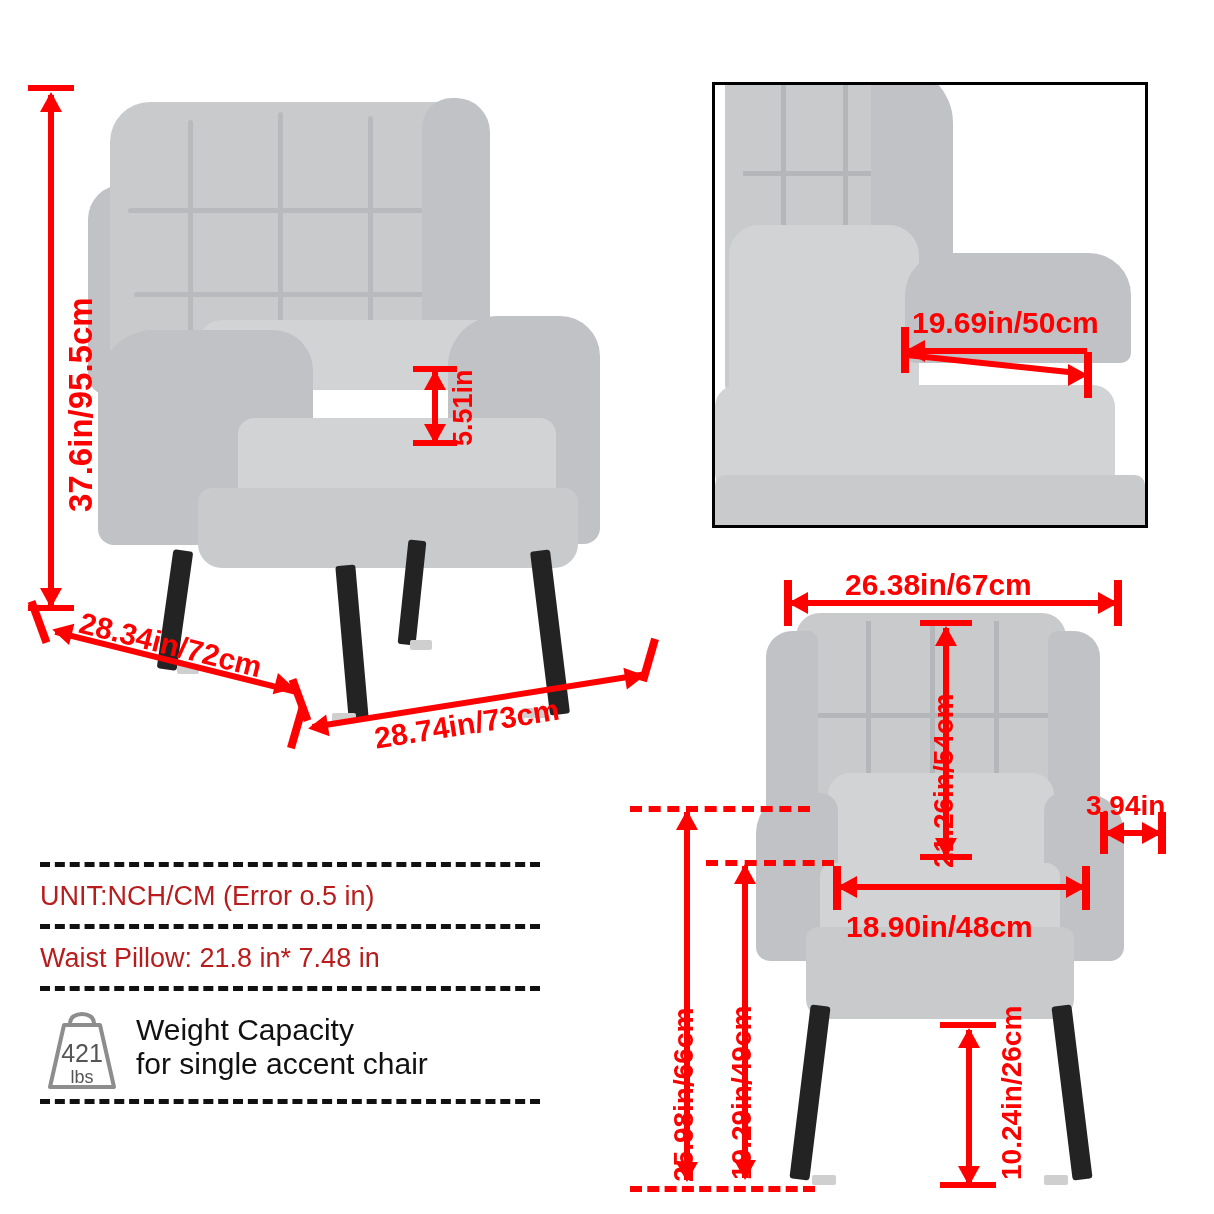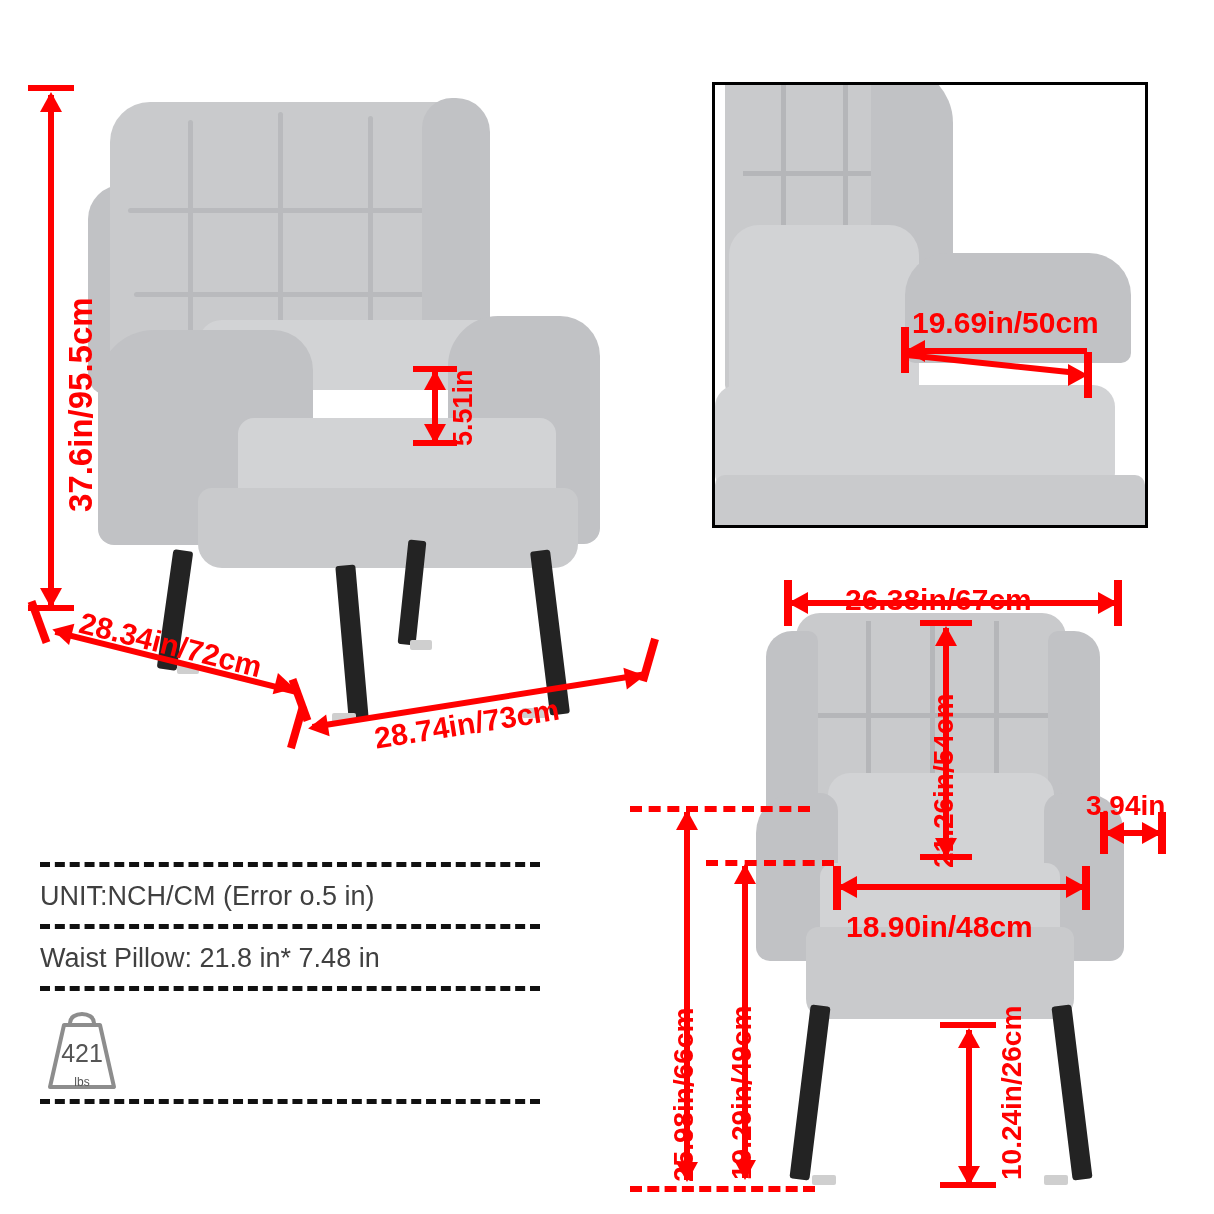--- a/index.html
+++ b/index.html
@@ -34,29 +34,29 @@
   .dim{position:absolute;color:#ff0000;font-weight:bold;white-space:nowrap;font-family:"Liberation Sans", sans-serif;}
   .rot90{transform-origin:0 0;transform:rotate(-90deg);}
   .dash{position:absolute;border-top:6px dashed #ff0000;}
 
   
   .panel-border{position:absolute;border:3px solid #000;}
 
   
   .info{position:absolute;left:40px;top:862px;width:500px;}
   .dashrow{border-top:5px dashed #111;width:100%;height:0;}
-  .inforow{padding:14px 0 12px 0;font-size:27px;color:#404040;}
+  .inforow{padding:14px 0 12px 0;font-size:27px;color:#b91c1c;}
   .weightblock{display:flex;align-items:center;padding:10px 0 6px 0;}
   .wicon{width:84px;height:92px;position:relative;flex:none;margin-right:12px;}
   .wtext{line-height:1.12;}
   .wtext .l1{font-size:30px;color:#111;}
   .wtext .l2{font-size:30px;color:#111;}
   .wtext .l3{font-size:46px;font-weight:bold;color:#111;margin-top:2px;}
   .wnum{position:absolute;width:84px;text-align:center;top:38px;font-size:25px;color:#555;}
-  .wlbs{position:absolute;width:84px;text-align:center;top:66px;font-size:12px;color:#555;margin-top:8px;}
+  .wlbs{position:absolute;width:84px;text-align:center;top:66px;font-size:18px;color:#555;}
 </style>
 </head>
 <body>
 
 <div class="stage">
 
   <div class="chair" style="left:70px;top:80px;width:610px;height:580px;">
 
     <div class="fab2" style="left:18px;top:105px;width:78px;height:210px;border-radius:34px 14px 14px 20px;"></div>
 
@@ -181,21 +181,21 @@
     <div class="leg" style="left:314px;top:400px;width:20px;height:175px;transform:rotate(-7deg);"></div>
     <div class="legtip" style="left:296px;top:570px;width:24px;height:10px;"></div>
   </div>
 
   <div>
     <div class="red cap-h" style="left:784px;top:580px;width:8px;height:46px;"></div>
     <div class="red hline" style="left:790px;top:600px;width:330px;"></div>
     <div class="arrow ar-left" style="left:788px;top:592px;"></div>
     <div class="arrow ar-right" style="left:1098px;top:592px;"></div>
     <div class="red cap-h" style="left:1114px;top:580px;width:8px;height:46px;"></div>
-    <div class="dim" style="left:845px;top:583px;font-size:30px;">26.38in/67cm</div>
+    <div class="dim" style="left:845px;top:568px;font-size:30px;">26.38in/67cm</div>
   </div>
 
   <div>
     <div class="red cap-v" style="left:920px;top:620px;width:52px;"></div>
     <div class="red vline" style="left:943px;top:628px;height:230px;"></div>
     <div class="arrow ar-up" style="left:935px;top:626px;"></div>
     <div class="arrow ar-down" style="left:935px;top:838px;"></div>
     <div class="red cap-v" style="left:920px;top:854px;width:52px;"></div>
     <div class="dim rot90" style="left:928px;top:868px;font-size:28px;">21.26in/54cm</div>
   </div>
@@ -255,18 +255,20 @@
     <div class="weightblock">
       <div class="wicon">
         <svg width="84" height="92" viewBox="0 0 84 92" xmlns="http://www.w3.org/2000/svg">
           <path d="M30 22 C30 10, 54 10, 54 22" fill="none" stroke="#8d8d8d" stroke-width="4"></path>
           <path d="M24 24 L60 24 L74 86 L10 86 Z" fill="none" stroke="#8d8d8d" stroke-width="4" stroke-linejoin="round"></path>
         </svg>
         <div class="wnum">421</div>
         <div class="wlbs">lbs</div>
       </div>
       <div class="wtext">
+        <div class="l1">Weight Capacity</div>
+        <div class="l2">for single accent chair</div>
       </div>
     </div>
     <div class="dashrow"></div>
   </div>
 
 </div>
 
 </body></html>

